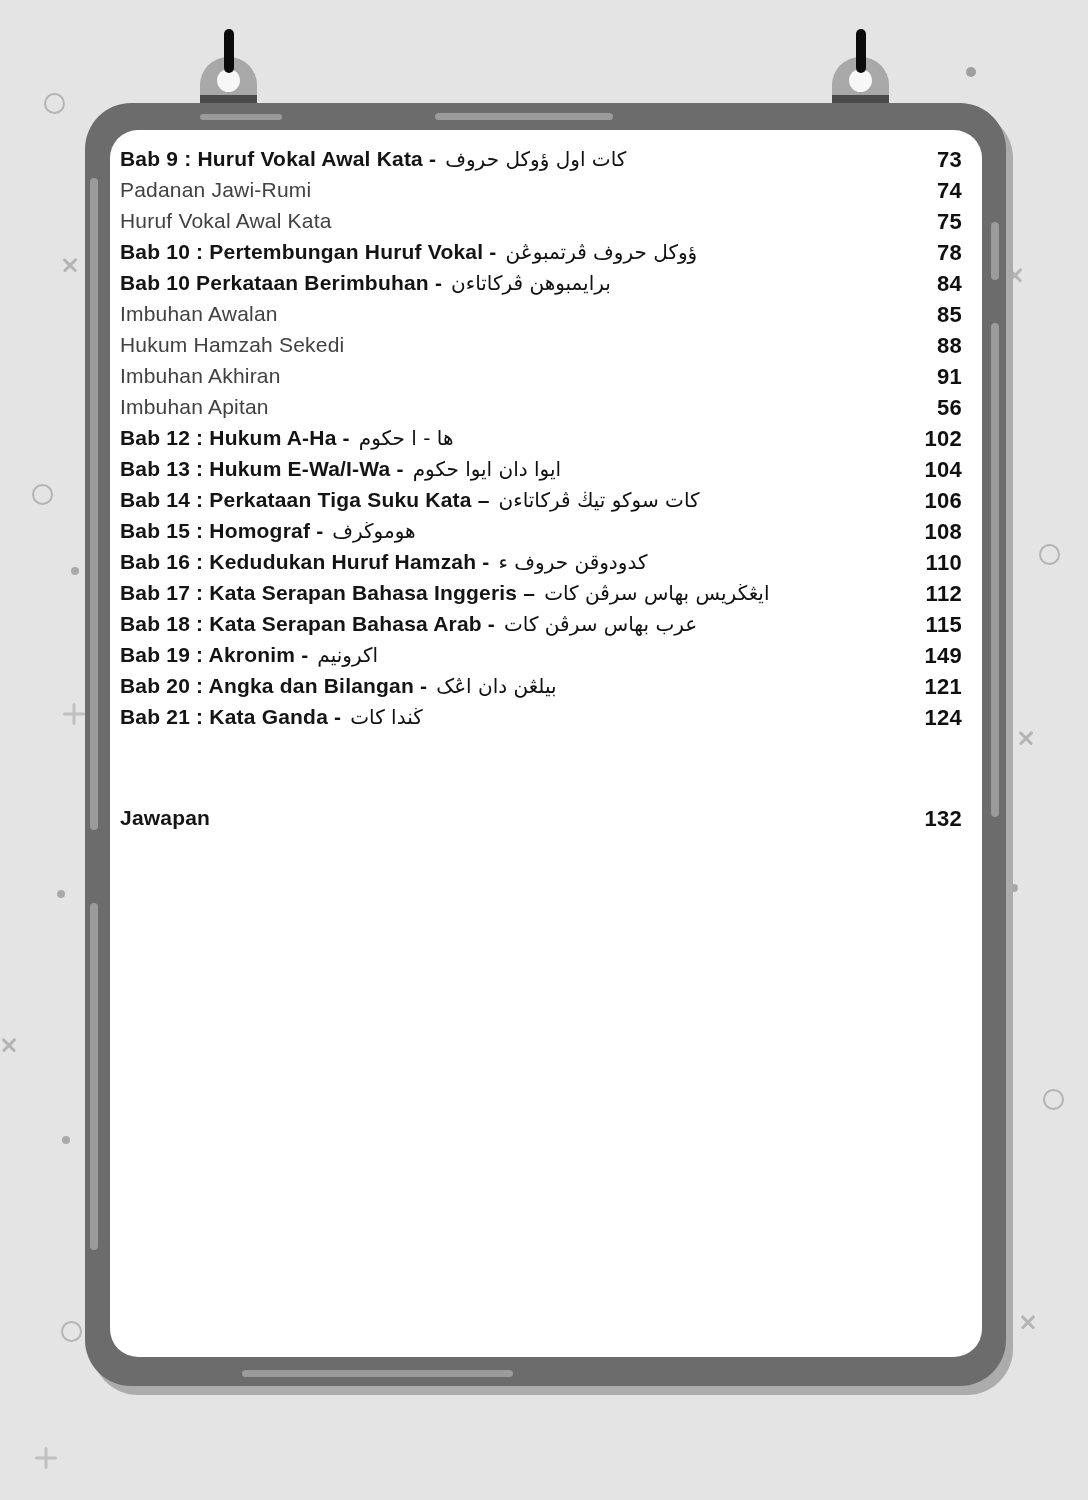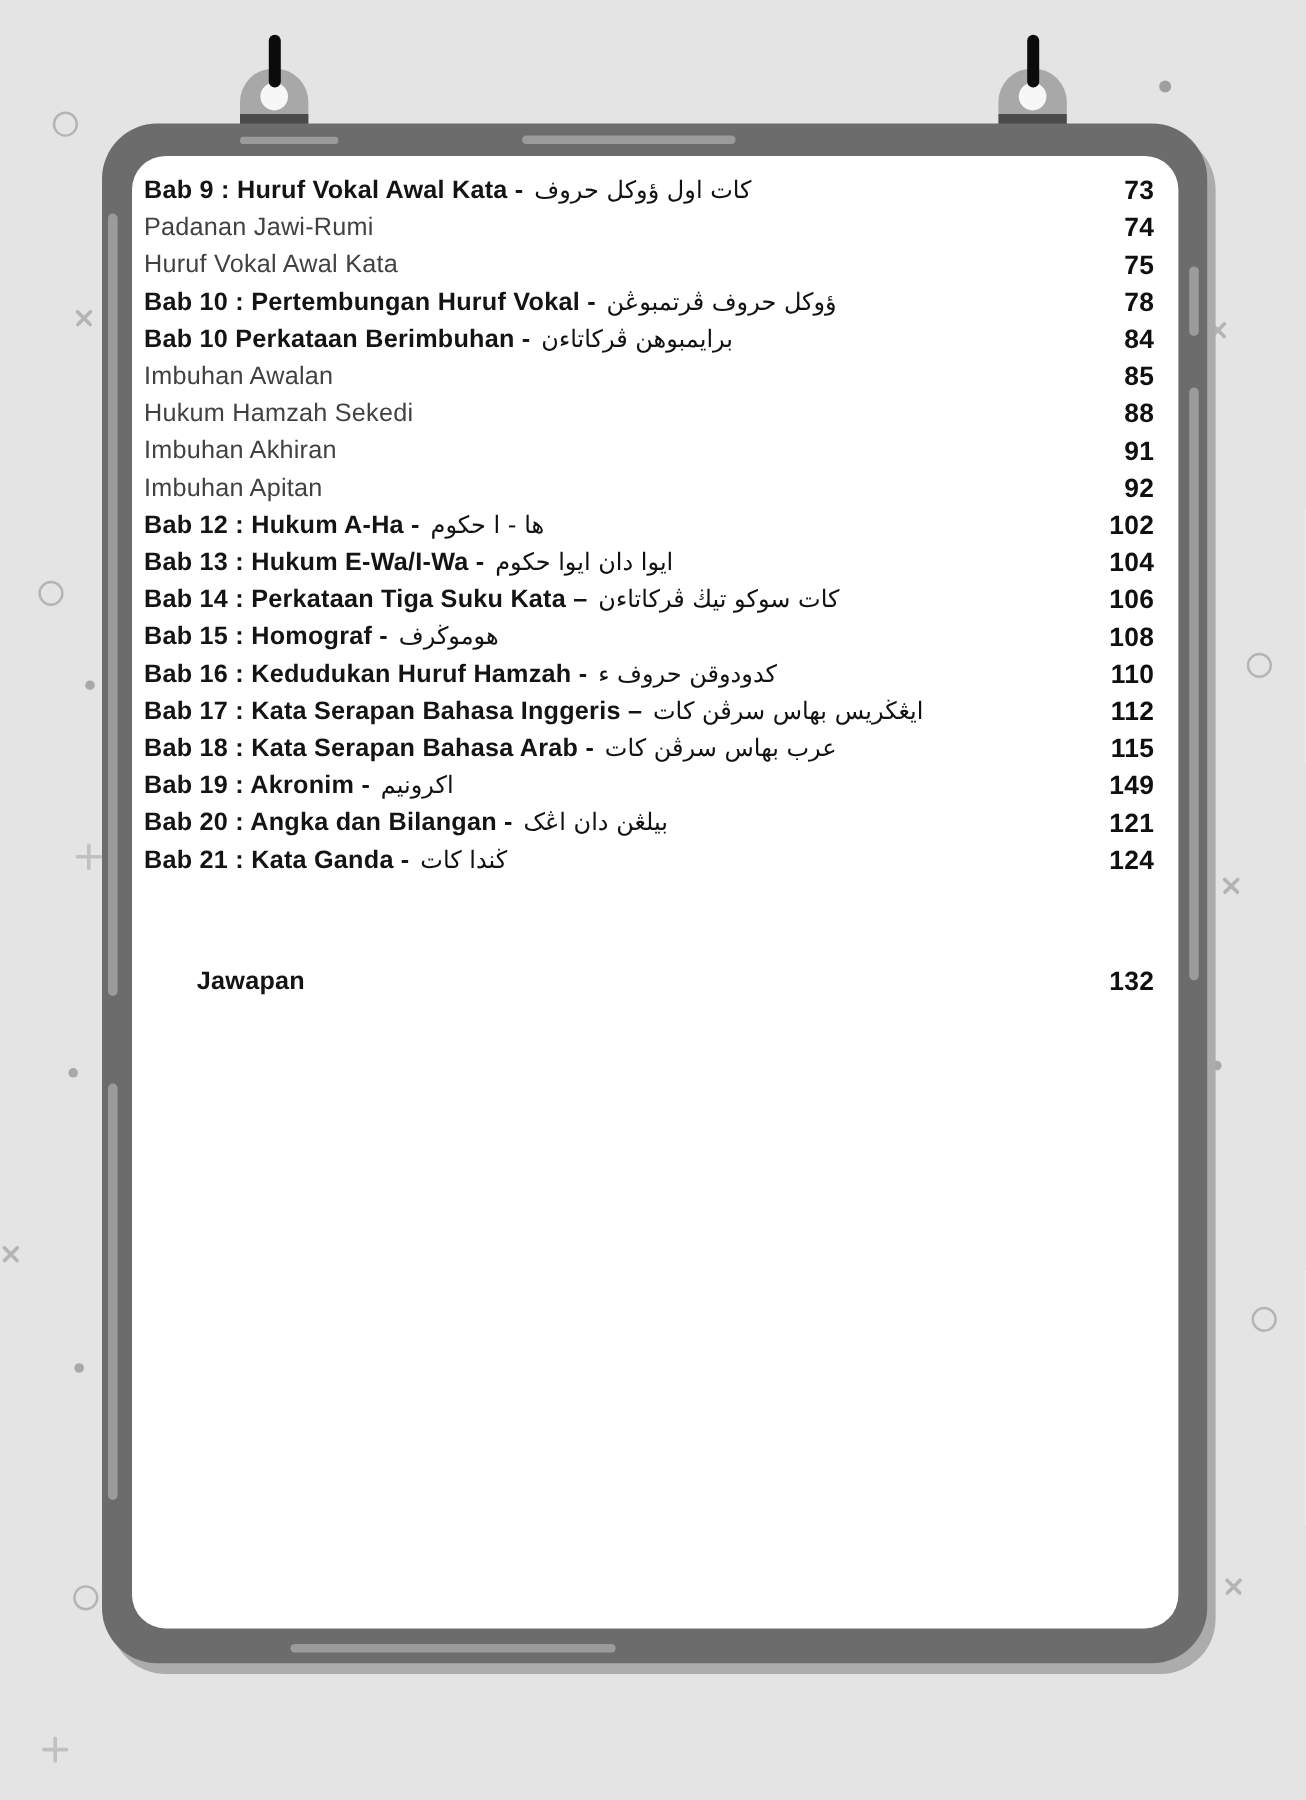--- a/index.html
+++ b/index.html
@@ -63,37 +63,37 @@
   .hl-r1{right:7px;top:119px;width:8px;height:58px;}
   .hl-r2{right:7px;top:220px;width:8px;height:494px;}
 
   .paper{
     position:absolute;left:25px;top:27px;right:24px;bottom:29px;
     background:#ffffff;border-radius:28px;overflow:hidden;
   }
   .toc{padding:14px 20px 0 10px;}
 
   
-  .row{display:flex;align-items:flex-start;line-height:29px;}
+  .row{display:flex;align-items:center;line-height:29px;}
   .row .entry{flex:1;white-space:nowrap;}
   .row .label{font-size:21px;letter-spacing:0.2px;color:#141414;}
   .row.chapter .label{font-weight:bold;}
   .row.sub .label{font-weight:normal;color:#414141;}
   .row.answer .label{font-weight:bold;}
   .row .jawi{
     font-family:"DejaVu Sans",sans-serif;font-size:20px;color:#111;
     margin-left:9px;direction:ltr;unicode-bidi:embed;
   }
   .row .jawi bdi{direction:rtl;unicode-bidi:isolate;}
   .row .num{
     width:70px;text-align:right;font-weight:bold;font-size:22px;color:#101010;
     letter-spacing:0.3px;
   }
   .gap-section{}
-  .gap-answer{margin-top:70px;margin-left:44px;}
+  .gap-answer{margin-top:70px;}
 </style>
 </head>
 <body>
 
 <div class="stage">
 
   <div class="dec dec-ring" style="left:44px;top:93px;"></div>
   <div class="dec dec-cross" style="left:62px;top:257px;"></div>
   <div class="dec dec-ring" style="left:32px;top:484px;"></div>
   <div class="dec dec-dot" style="left:71px;top:567px;"></div>
@@ -191,21 +191,21 @@
     <div class="entry">
       <span class="label">Imbuhan Akhiran</span>
     </div>
     <div class="num">91</div>
   </div>
 
   <div class="row sub">
     <div class="entry">
       <span class="label">Imbuhan Apitan</span>
     </div>
-    <div class="num">92</div>
+    <div class="num">56</div>
   </div>
 
   <div class="row chapter gap-section">
     <div class="entry">
       <span class="label">Bab 12 : Hukum A-Ha -</span><span class="jawi" lang="ms-Arab"><bdi>حكوم</bdi> <bdi>ا</bdi> <bdi>-</bdi> <bdi>ها</bdi></span>
     </div>
     <div class="num">102</div>
   </div>
 
   <div class="row chapter gap-section">

